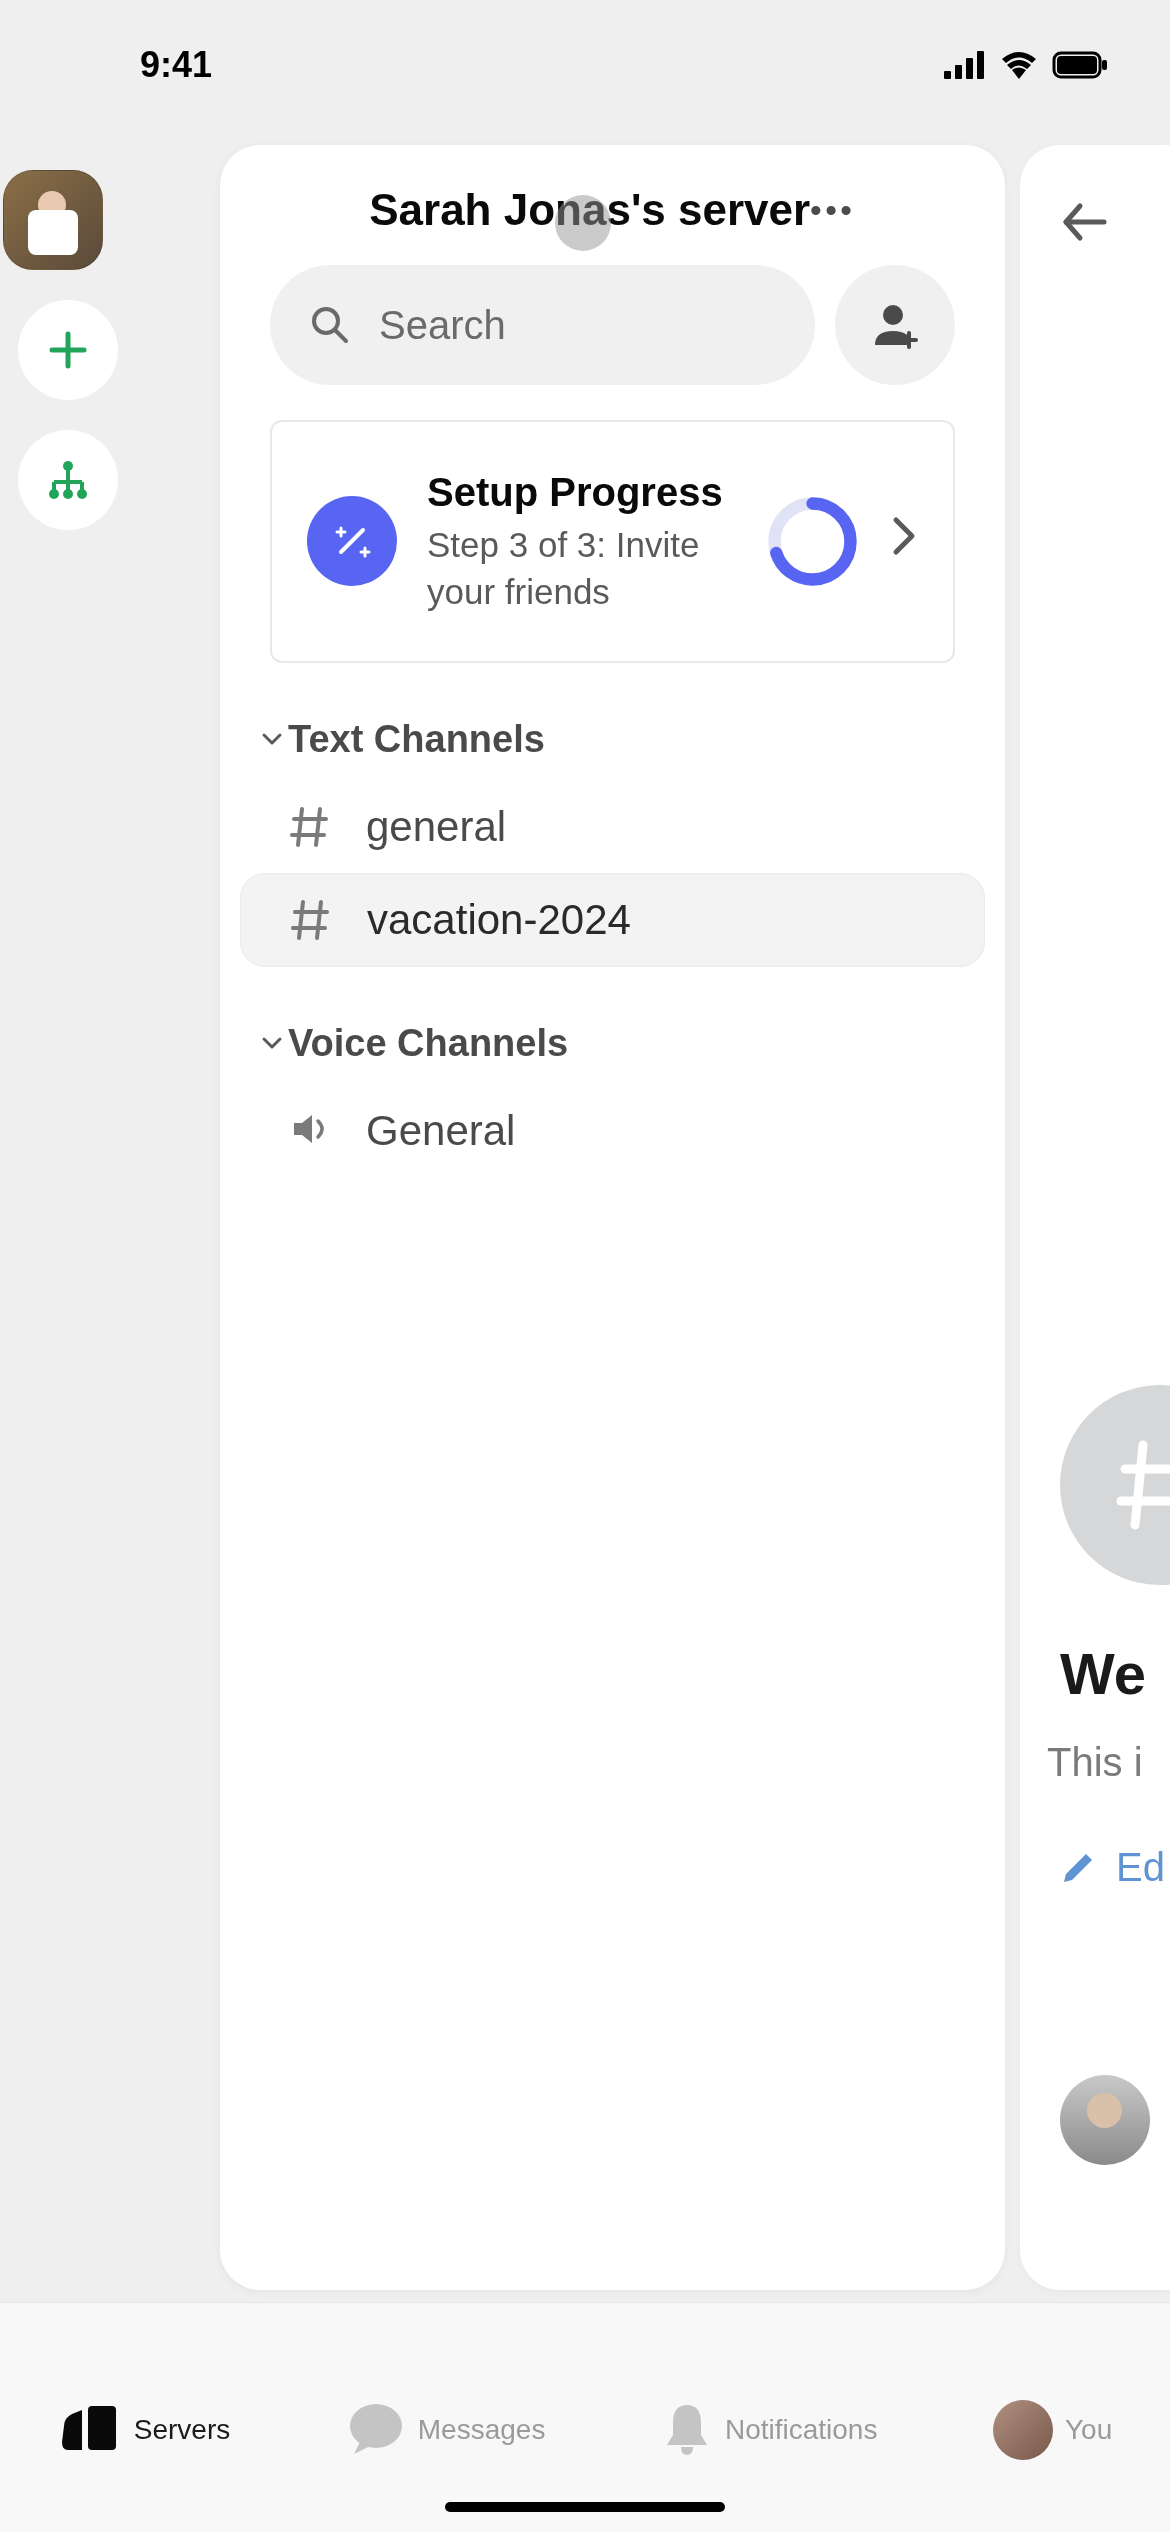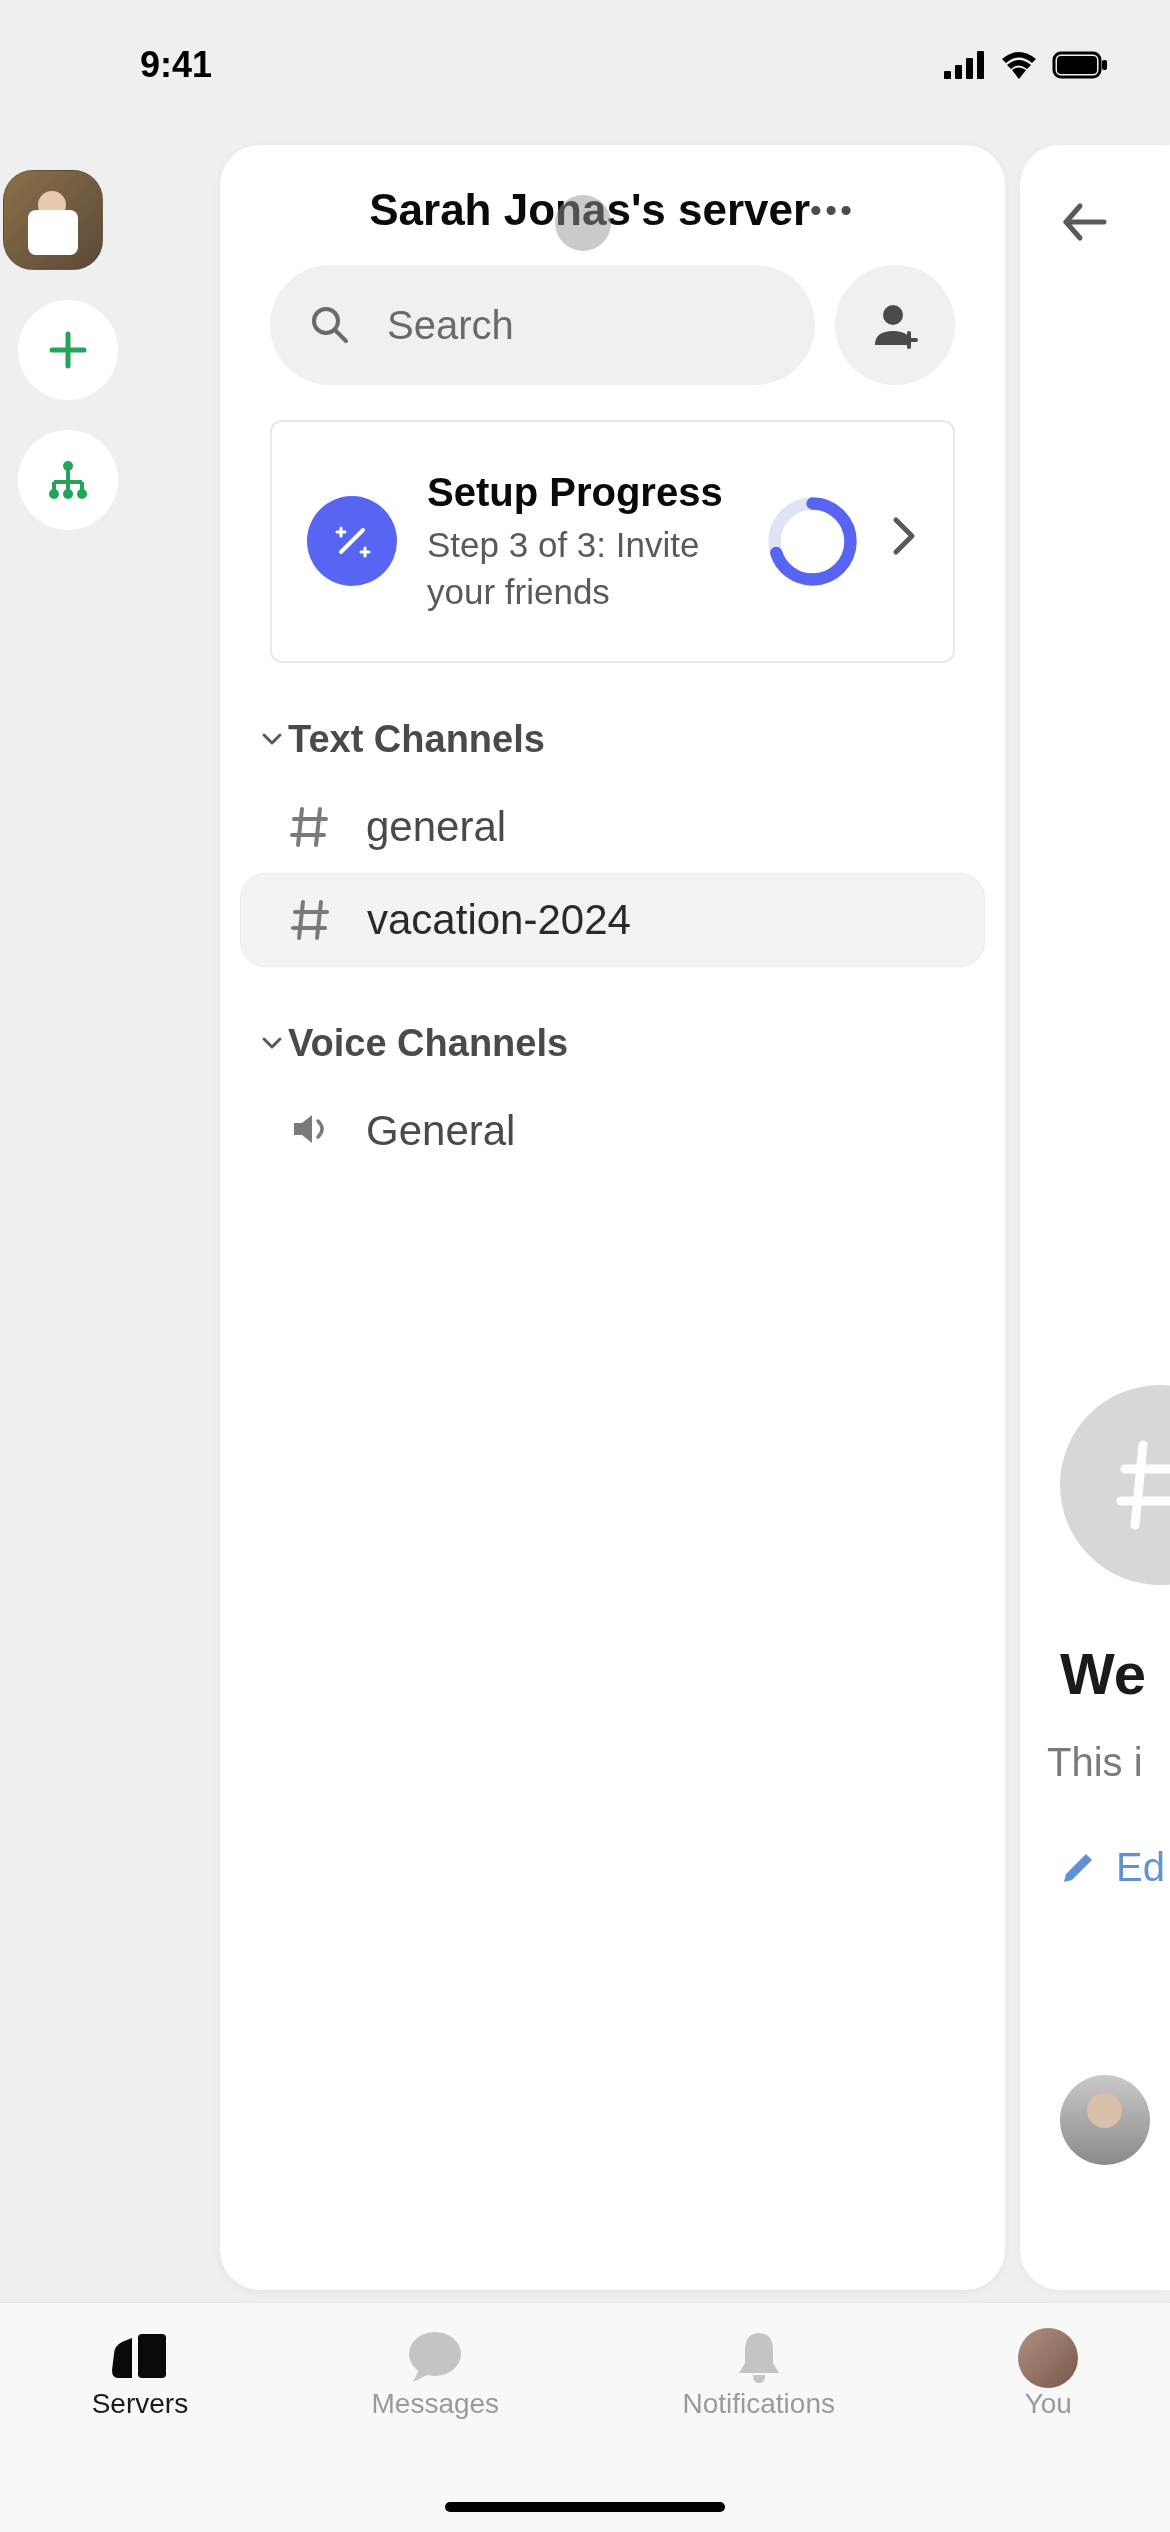--- a/index.html
+++ b/index.html
@@ -150,21 +150,21 @@
     }
     
     .search-pill {
       flex: 1;
       height: 120px;
       background: #f0f0f0;
       border-radius: 60px;
       display: flex;
       align-items: center;
       padding: 0 40px;
-      gap: 37px;
+      gap: 29px;
     }
     
     .search-placeholder {
       font-size: 40px;
       color: #6a6a6a;
     }
     
     .invite-button {
       width: 120px;
       height: 120px;
@@ -368,22 +368,23 @@
       height: 230px;
       background: #f8f8f8;
       border-top: 1px solid #e5e5e5;
       display: flex;
       justify-content: space-around;
       padding-top: 25px;
     }
     
     .nav-item {
       display: flex;
-      flex-direction: column;
-      align-items: center;
+      flex-direction: row;
+      align-items: center;
+      gap: 12px;
     }
     
     .nav-icon-wrap {
       height: 60px;
       display: flex;
       align-items: center;
       justify-content: center;
     }
     
     .nav-label {

